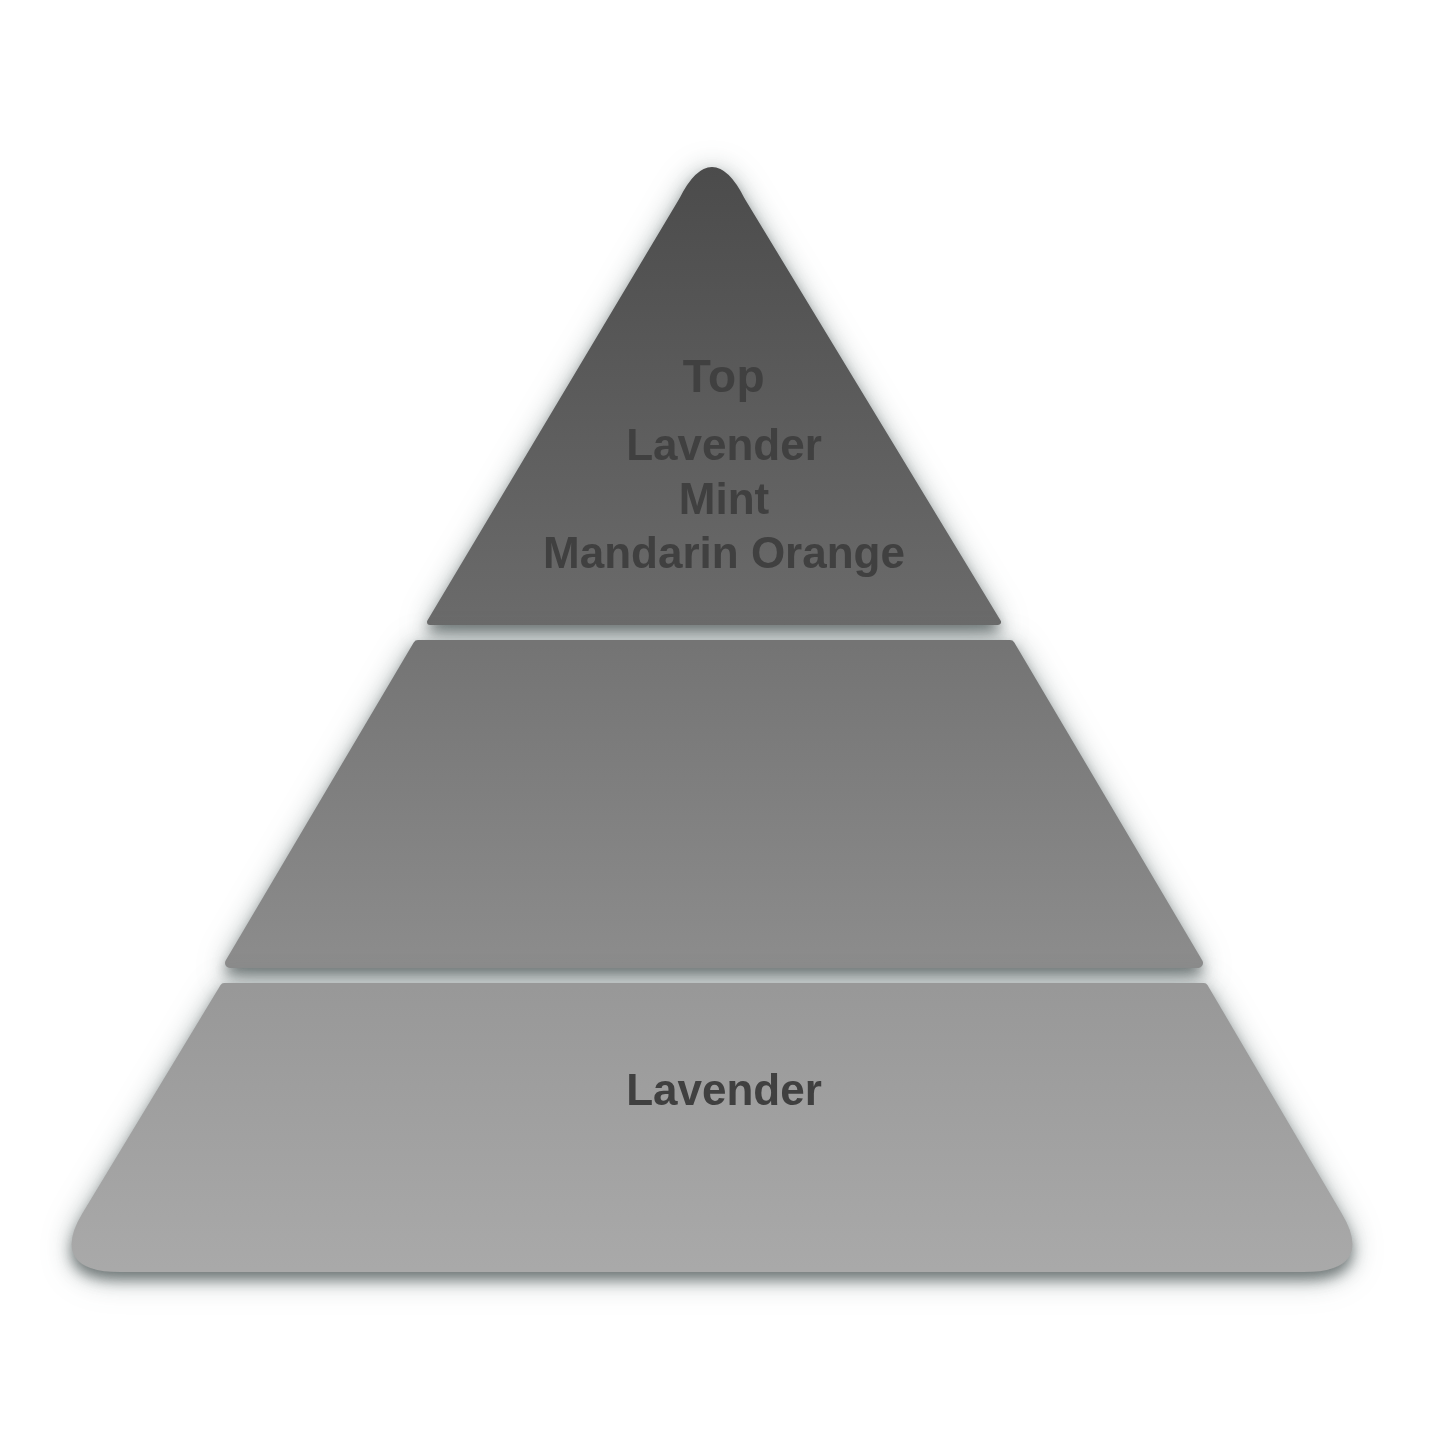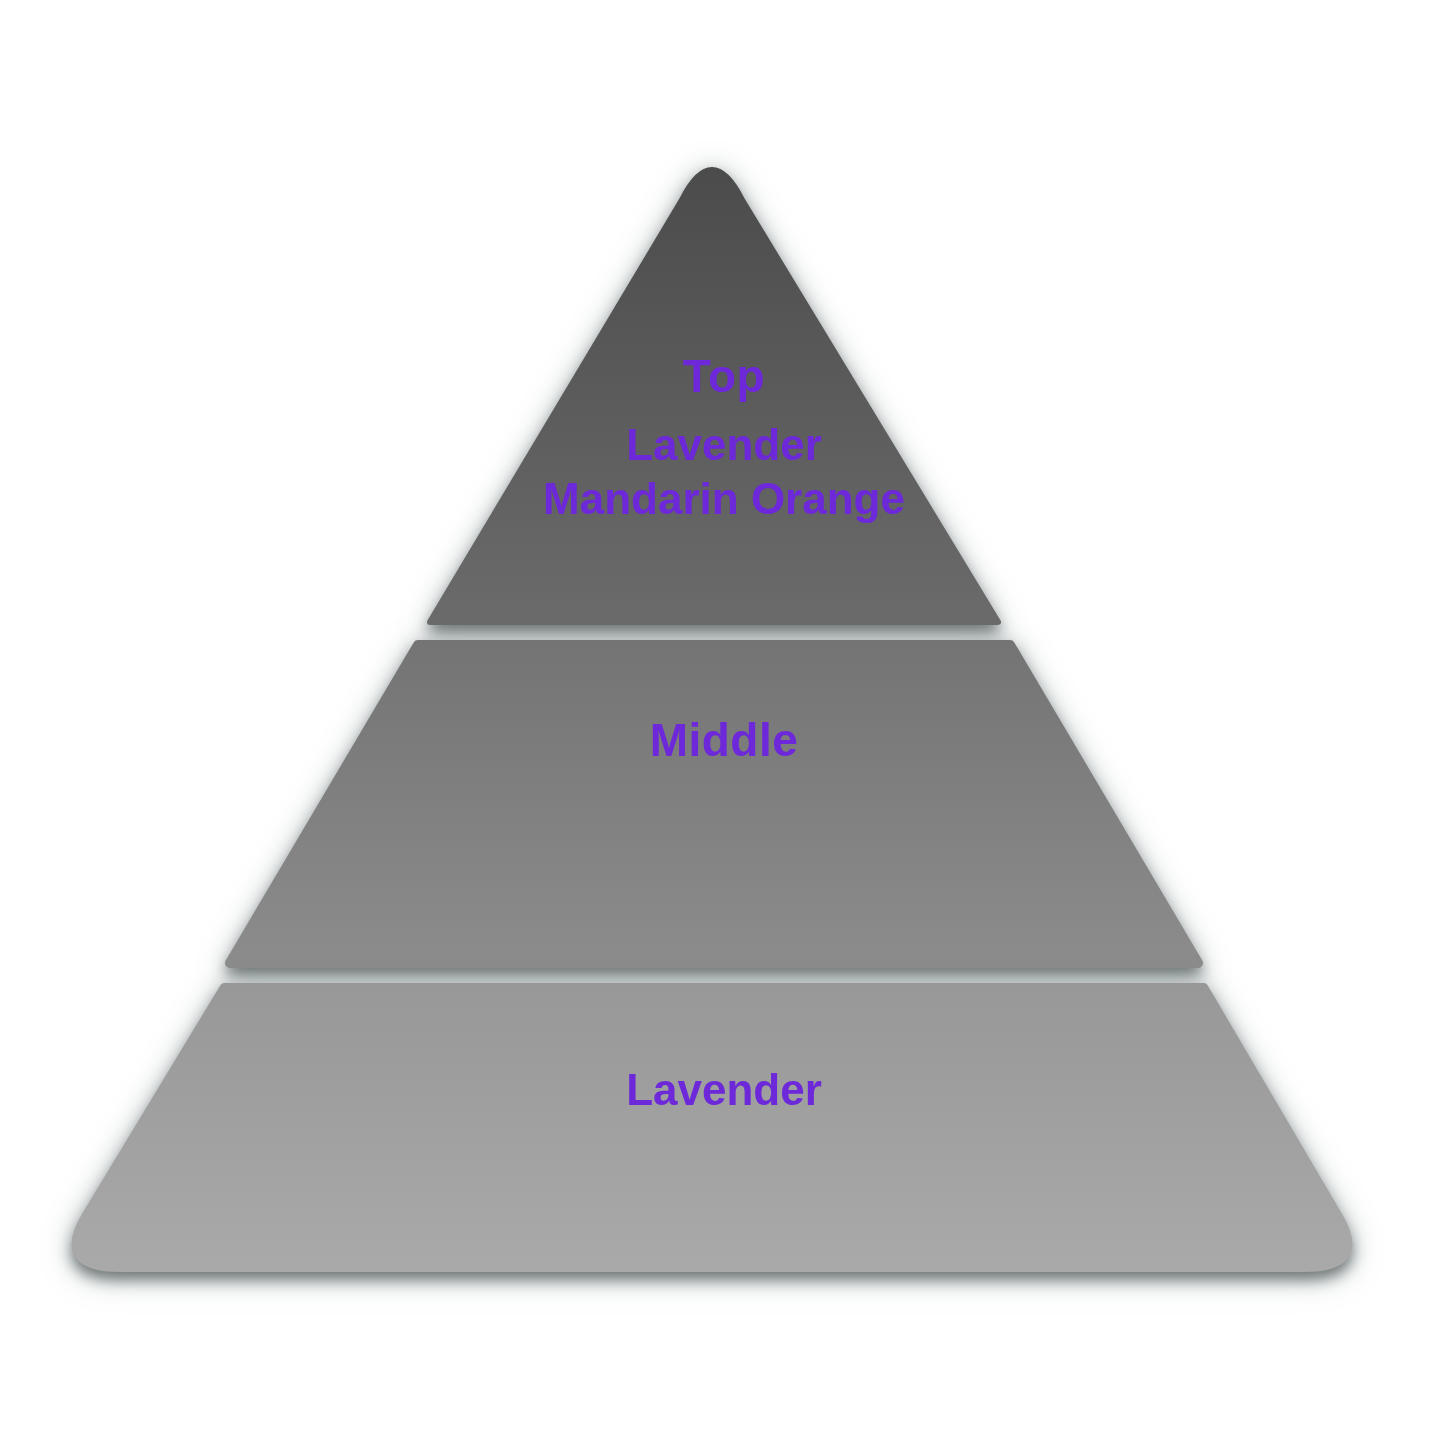--- a/index.html
+++ b/index.html
@@ -26,21 +26,21 @@
   }
   .tier-shape {
     filter: drop-shadow(0px 8px 7px rgba(35, 45, 45, 0.55))
             drop-shadow(0px 2px 14px rgba(70, 90, 90, 0.35));
   }
   .tier-text {
     position: absolute;
     left: 0;
     right: 0;
     text-align: center;
-    color: #6d28d9;
+    color: #404040;
     pointer-events: none;
     margin-left: 16px;
   }
   .tier-heading {
     font-size: 46px;
     line-height: 48px;
     font-weight: 700;
     letter-spacing: 0.5px;
   }
   .tier-items {
@@ -78,26 +78,26 @@
 
     <path class="tier-shape" fill="url(#grad-middle)" stroke="url(#grad-middle)" stroke-width="10" stroke-linejoin="round" d="M 418 645 L 1010 645 L 1198 963 L 230 963 Z"></path>
 
     <path class="tier-shape" fill="url(#grad-bottom)" stroke="url(#grad-bottom)" stroke-width="8" stroke-linejoin="round" d="M 224 987 L 1204 987 L 1338 1215 Q 1370 1268 1304 1268 L 120 1268 Q 54 1268 86 1215 Z"></path>
   </svg>
 
   <div class="tier-text tier-text-top">
     <div class="tier-heading">Top</div>
     <div class="tier-items">
       <div>Lavender</div>
+      <div>Mint</div>
       <div>Mandarin Orange</div>
     </div>
   </div>
 
   <div class="tier-text tier-text-middle">
-    <div class="tier-heading">Middle</div>
     <div class="tier-items">
     </div>
   </div>
 
   <div class="tier-text tier-text-bottom">
     <div class="tier-items">
       <div>Lavender</div>
     </div>
   </div>
 

